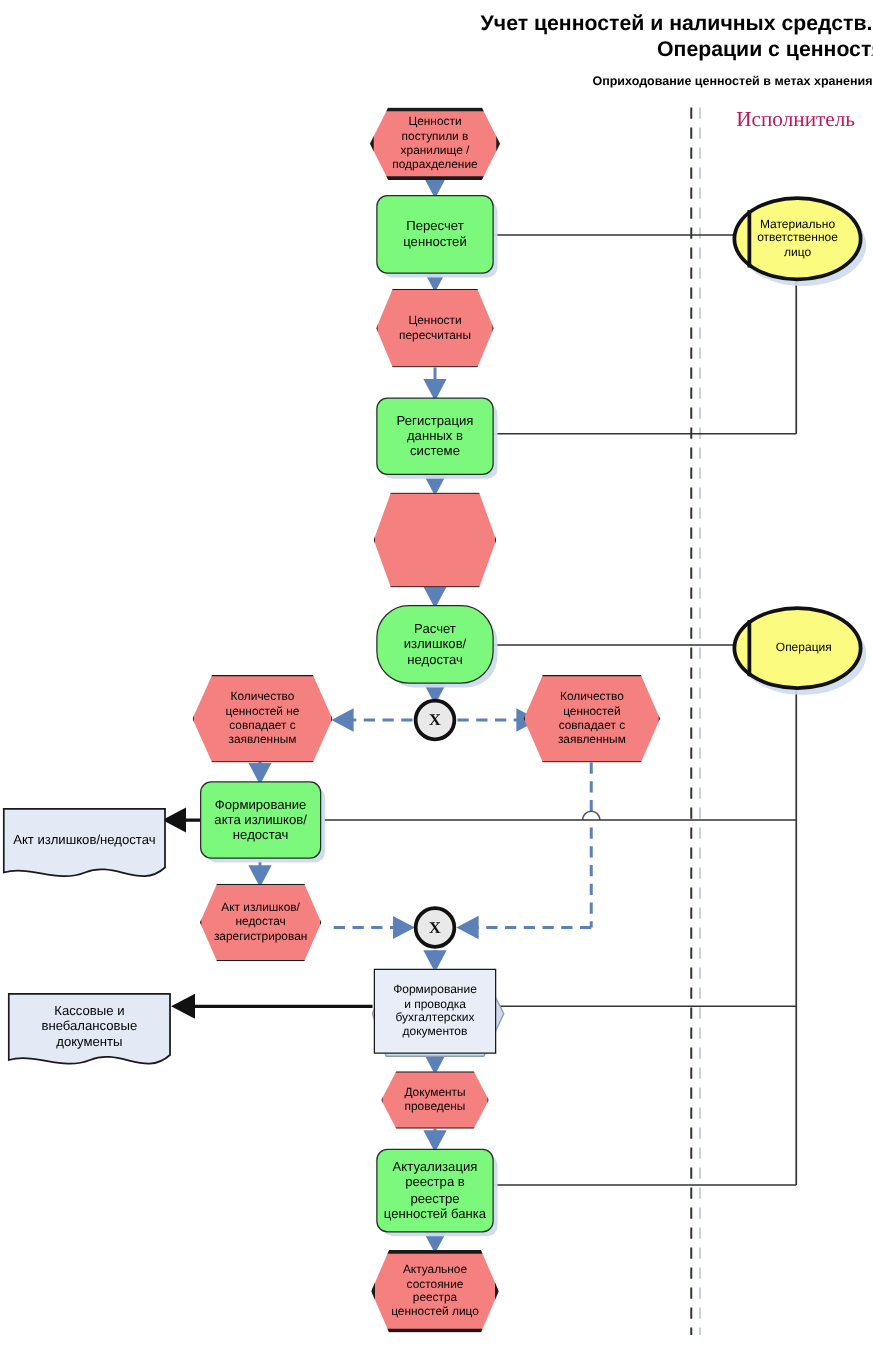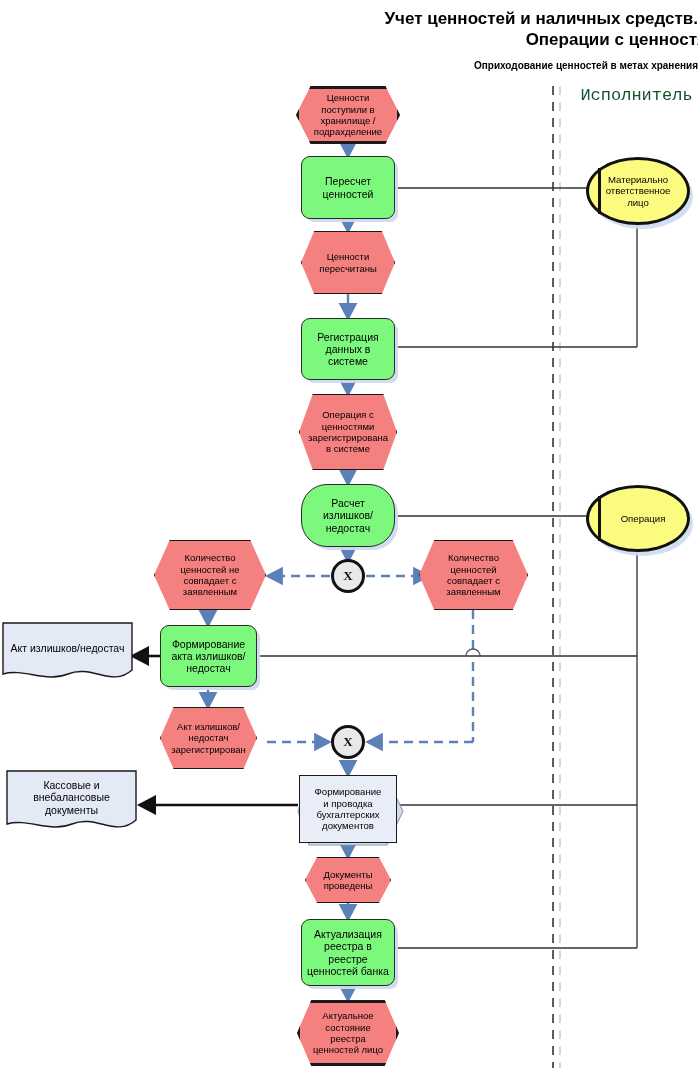--- a/index.html
+++ b/index.html
@@ -7,21 +7,21 @@
        font-family:"Liberation Sans","DejaVu Sans",sans-serif;}
 
   #canvas{position:absolute;left:0;top:0;width:698px;height:1078px;}
 
   
   .title{position:absolute;text-align:right;font-weight:bold;color:#000;}
   #title-line1{left:0;top:8px;width:698px;font-size:17px;line-height:21px;}
   #title-line2{left:0;top:29px;width:698px;font-size:17px;line-height:21px;padding-left:32px;}
   #subtitle{left:0;top:57px;width:698px;font-size:10px;line-height:18px;}
   #lane-title{position:absolute;left:575px;top:86px;width:123px;text-align:center;
-              font-family:Liberation Mono, monospace;font-size:17px;color:#14532d;}
+              font-family:Liberation Serif, serif;font-size:17px;color:#be185d;}
 
   
   .node{position:absolute;display:flex;align-items:center;justify-content:center;
         text-align:center;box-sizing:border-box;}
   .node .lbl{position:relative;z-index:5;white-space:pre-line;}
 
   
   .task{border-radius:9px;background:#7cf97c;border:1.4px solid #2b2b2b;
         font-size:10.5px;line-height:12.2px;color:#000;
         box-shadow:4px 4px 0 -1px rgba(205,219,238,.95);text-align:center;}
@@ -30,21 +30,21 @@
   .hex{font-size:9.5px;line-height:11.3px;color:#000;}
   .hex .shp{position:absolute;inset:0;background:#f4807f;
             border:1.4px solid #1a1a1a;
             clip-path:polygon(14% 0,86% 0,100% 50%,86% 100%,14% 100%,0 50%);}
   .hex .shadow{position:absolute;inset:0;transform:translate(5px,5px);
             background:#cfdcee;z-index:-1;
             clip-path:polygon(14% 0,86% 0,100% 50%,86% 100%,14% 100%,0 50%);}
   .hex.thick .shp{border-width:3.2px;}
 
   
-  .doc{font-size:10.5px;line-height:12.4px;color:#000;}
+  .doc{font-size:10.5px;line-height:12.4px;color:#000;margin-top:24px;}
   .doc .shp{position:absolute;inset:0;}
   .doc .shadow{position:absolute;inset:0;transform:translate(5px,5px);background:#cfdcee;z-index:-1;}
 
   
   .subproc{font-size:9.6px;line-height:11.4px;color:#000;}
 
   
   .role{border-radius:50%;background:#fbfb80;border:3.4px solid #111;
         font-size:9.6px;line-height:11.4px;color:#000;
         box-shadow:4px 5px 0 -1px rgba(205,219,238,.9);}
@@ -144,24 +144,20 @@
 
 <div class="node task" style="left:301px;top:318px;width:94px;height:62px;">
   <span class="lbl">Регистрация
 данных в
 системе</span>
 </div>
 
 <div class="node hex" style="left:299px;top:394px;width:98px;height:76px;">
   <span class="shadow"></span>
   <span class="shp"></span>
-  <span class="lbl">Операция с
-ценностями
-зарегистрирована
-в системе</span>
 </div>
 
 <div class="node task" style="left:301px;top:484px;width:94px;height:63px;border-radius:26px;">
   <span class="lbl">Расчет
 излишков/
 недостач</span>
 </div>
 
 <div class="node gw" style="left:331px;top:559px;width:34px;height:34px;">
   <span class="lbl">X</span>

